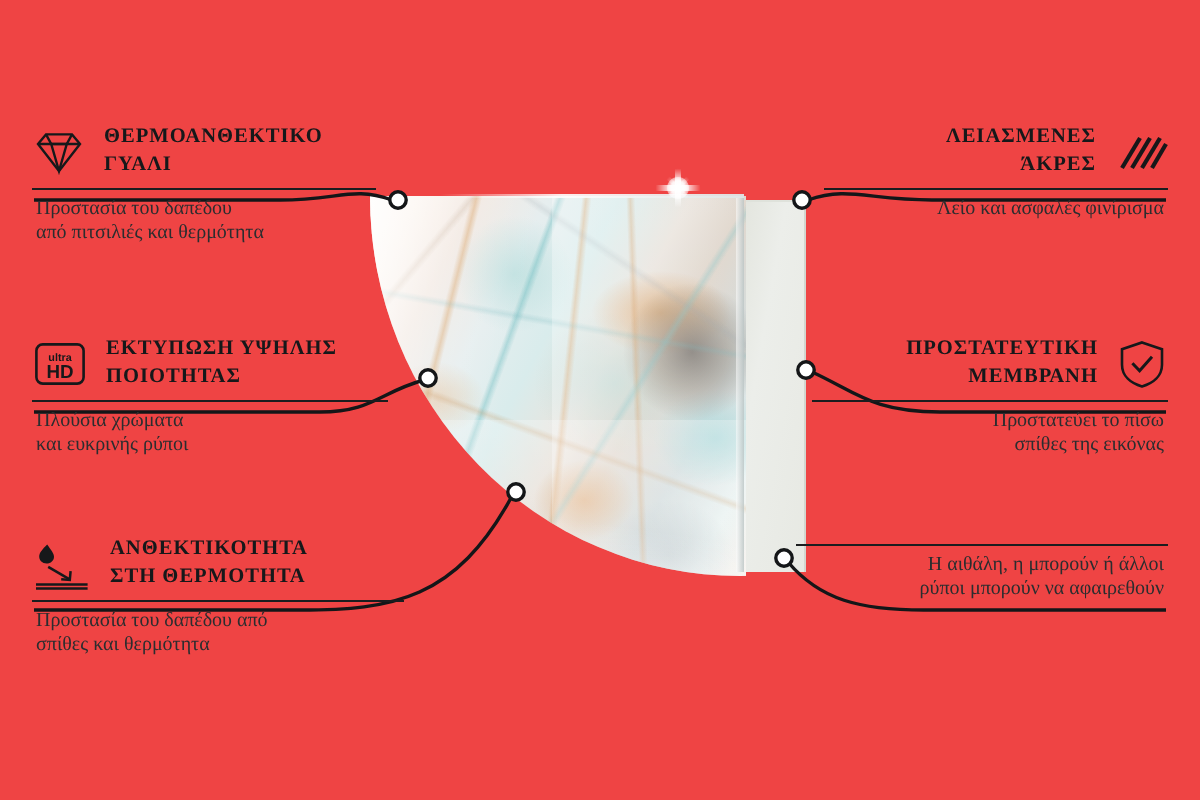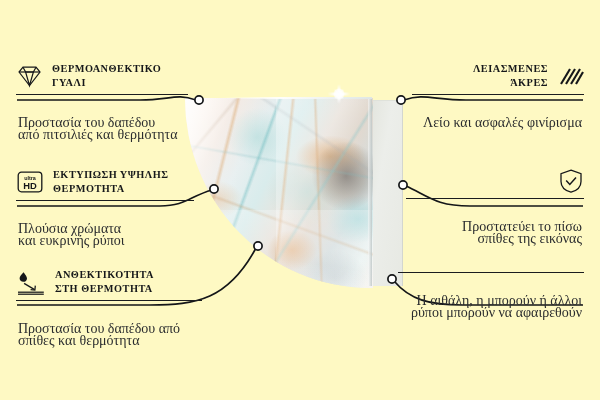--- a/index.html
+++ b/index.html
@@ -4,21 +4,21 @@
 <style>
   html, body {
     margin: 0;
     padding: 0;
     background: #ffffff;
   }
   #stage {
     position: relative;
     width: 600px;
     height: 400px;
-    background: #fef9c3;
+    background: #ef4444;
     overflow: hidden;
     font-family: "Liberation Serif", serif;
   }
 
   
   #product {
     position: absolute;
     left: 180px;
     top: 88px;
     width: 230px;
@@ -190,24 +190,24 @@
     white-space: pre-line;
   }
   .feature.left  .feat-title { text-align: left; }
   .feature.right .feat-title { text-align: right; }
   .rule {
     height: 1px;
     background: #1b1d1f;
     margin-top: 4px;
   }
   .feat-sub {
-    font-size: 14px;
+    font-size: 10px;
     line-height: 12.4px;
     color: #2b2d2f;
-    margin-top: 22px;
+    margin-top: 4px;
     white-space: pre-line;
   }
   .feature.left  .feat-sub { text-align: left; padding-left: 2px; }
   .feature.right .feat-sub { text-align: right; padding-right: 2px; }
 
   .icon { flex: 0 0 auto; display: block; }
 
   
   #feat-heat-glass   { left: 16px;  top: 62px;  width: 172px; }
   #feat-print        { left: 16px;  top: 168px; width: 178px; }
@@ -287,21 +287,21 @@
   </div>
 
   <div class="feature left" id="feat-print">
     <div class="feat-head">
       <svg class="icon" width="28" height="24" viewBox="0 0 28 24">
         <rect x="2.2" y="2.2" width="23.6" height="19.6" rx="3.2" ry="3.2" fill="none" stroke="#16181a" stroke-width="1.3"></rect>
         <text x="14" y="10.4" font-family="Liberation Sans, sans-serif" font-size="5.4" font-weight="bold" text-anchor="middle" fill="#16181a">ultra</text>
         <text x="14" y="19.2" font-family="Liberation Sans, sans-serif" font-size="9.4" font-weight="bold" text-anchor="middle" fill="#16181a">HD</text>
       </svg>
       <div class="feat-title">ΕΚΤΥΠΩΣΗ ΥΨΗΛΗΣ
-ΘΕΡΜΟΤΗΤΑ</div>
+ΠΟΙΟΤΗΤΑΣ</div>
     </div>
     <div class="rule"></div>
     <div class="feat-sub">Πλούσια χρώματα
 και ευκρινής ρύποι</div>
   </div>
 
   <div class="feature left" id="feat-heat-resist">
     <div class="feat-head">
       <svg class="icon" width="30" height="25" viewBox="0 0 30 25">
         <g fill="none" stroke="#16181a" stroke-width="1.25">
@@ -332,20 +332,22 @@
           <path d="M19,19 L26,7"></path>
         </g>
       </svg>
     </div>
     <div class="rule"></div>
     <div class="feat-sub">Λείο και ασφαλές φινίρισμα</div>
   </div>
 
   <div class="feature right" id="feat-membrane">
     <div class="feat-head">
+      <div class="feat-title">ΠΡΟΣΤΑΤΕΥΤΙΚΗ
+ΜΕΜΒΡΑΝΗ</div>
       <svg class="icon" width="26" height="26" viewBox="0 0 26 26">
         <g fill="none" stroke="#16181a" stroke-width="1.3">
           <path d="M13,2.2 L23,5.6 L23,13.4 C23,19 18.6,22.6 13,24.2 C7.4,22.6 3,19 3,13.4 L3,5.6 Z"></path>
           <path d="M8.2,12.6 L11.8,16.4 L18,9.4" stroke-width="1.5"></path>
         </g>
       </svg>
     </div>
     <div class="rule"></div>
     <div class="feat-sub">Προστατεύει το πίσω
 σπίθες της εικόνας</div>

